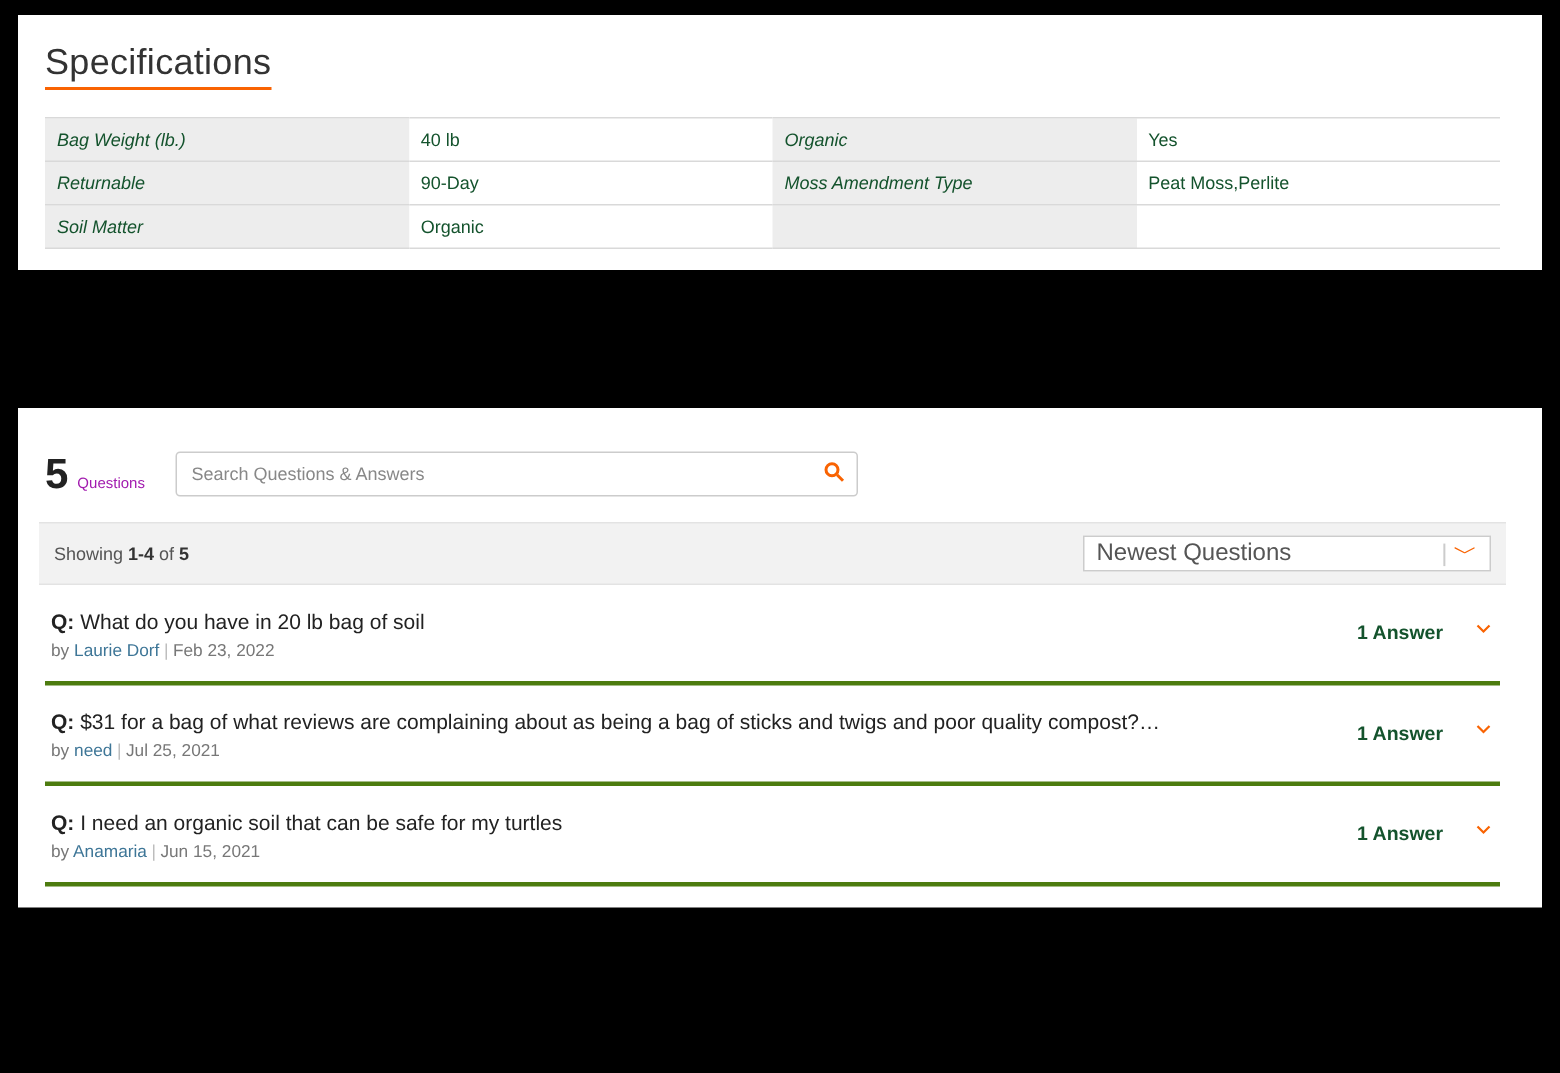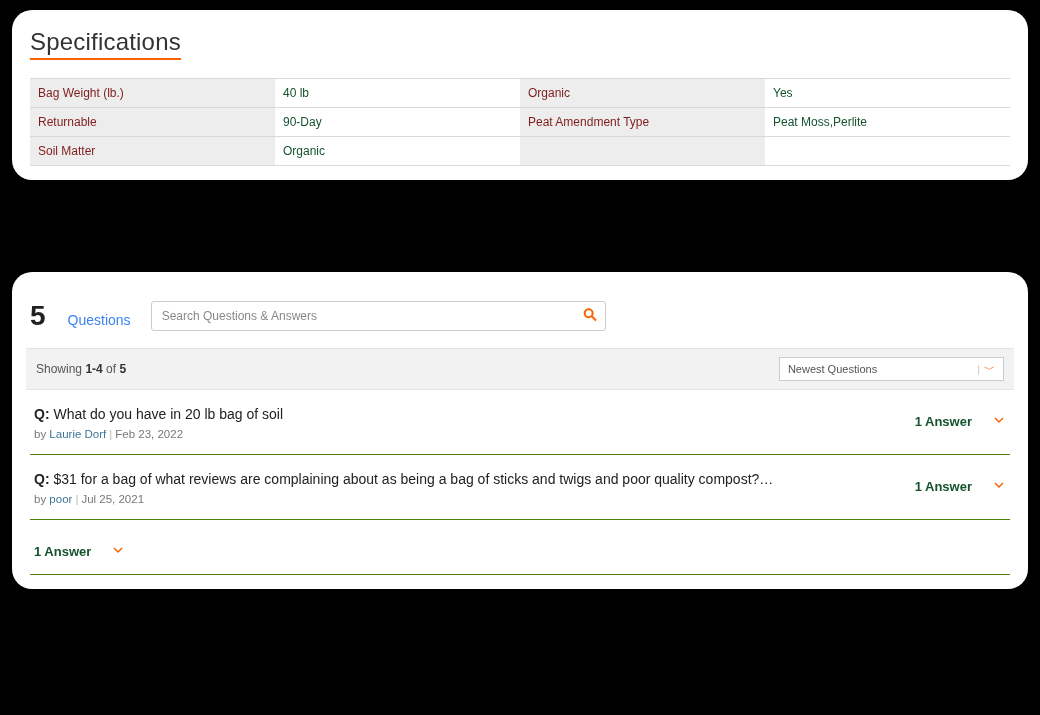--- a/index.html
+++ b/index.html
@@ -7,23 +7,23 @@
     background: #000;
     font-family: -apple-system, "Helvetica Neue", Arial, sans-serif;
     font-size: 13px;
     color: #333;
     width: 1040px;
     height: 715px;
     padding: 10px 12px;
   }
   .card {
     background: #fff;
-    border-radius: 20px;
+    border-radius: 0;
     box-shadow: 0 4px 16px rgba(0,0,0,0.3);
-    padding: 18px 18px 14px 18px;
+    padding: 18px 28px 14px 18px;
     margin-bottom: 92px;
     position: relative;
   }
   .card:last-child { margin-bottom: 0; }
   .section-title {
     font-family: "HelveticaNeue-Light", "Helvetica Neue", Arial, sans-serif;
     font-weight: 300;
     font-size: 24px;
     color: #333;
     border-bottom: 2px solid #f96302;
@@ -45,22 +45,23 @@
   }
   table.specs td {
     border-top: 1px solid #d9d9d9;
     border-bottom: 1px solid #d9d9d9;
     padding: 7px 8px;
     height: 26px;
     vertical-align: middle;
   }
   table.specs td.k {
     background: #ededed;
-    color: #7f1d1d;
+    color: #14532d;
     width: 25%;
+    font-style: italic;
   }
   table.specs td.v {
     background: #fff;
     color: #14532d;
     width: 25%;
   }
   table.specs td.kempty { background:#ededed; }
   
   .qa-header {
     display: flex;
@@ -72,23 +73,22 @@
     display: flex;
     align-items: baseline;
     gap: 6px;
   }
   .q-count-num {
     font-size: 28px;
     font-weight: 700;
     color: #222;
   }
   .q-count-label {
-    font-size: 14px;
-    color: #3b82f6;
-    margin-left: 16px;
+    font-size: 10px;
+    color: #a21caf;
   }
   .search-wrap {
     flex: 1 1 auto;
     max-width: 455px;
     position: relative;
   }
   .search-input {
     width: 100%;
     height: 30px;
     border: 1px solid #ccc;
@@ -131,34 +131,34 @@
   }
   .filter-bar .left strong { font-weight: 700; color:#333;text-align:right; }
   .sort-select {
     margin-left: auto;
     background: #fff;
     border: 1px solid #ccc;
     height: 24px;
     display: flex;
     align-items: center;
     padding: 0 8px;
-    font-size: 11px;
+    font-size: 16px;
     color: #555;
     gap: 100px;
     cursor: pointer;
   }
   .sort-select .sep {
     color: #ccc;
     margin-right: 4px;
   }
   .sort-select .chev {
     color: #f96302;
   }
   .q-item {
-    border-bottom: 1px solid #4d7c0f;
+    border-bottom: 3px solid #4d7c0f;
     padding: 16px 4px 14px 4px;
     display: flex;
     align-items: flex-start;
   }
   .q-body { flex: 1 1 auto; padding-right:20px; }
   .q-prefix { font-weight: 700; color:#222; }
   .q-text { color:#222; font-size:14px; }
   .q-meta { margin-top: 6px; font-size: 11.5px; color:#777; }
   .q-meta .author { color:#3e7697; }
   .q-meta .pipe { color:#bbb; margin: 0 3px; }
@@ -182,21 +182,21 @@
     <tbody>
         <tr>
       <td class="k">Bag Weight (lb.)</td>
       <td class="v">40 lb</td>
       <td class="k">Organic</td>
       <td class="v">Yes</td>
     </tr>
     <tr>
       <td class="k">Returnable</td>
       <td class="v">90-Day</td>
-      <td class="k">Peat Amendment Type</td>
+      <td class="k">Moss Amendment Type</td>
       <td class="v">Peat Moss,Perlite</td>
     </tr>
     <tr>
       <td class="k">Soil Matter</td>
       <td class="v">Organic</td>
       <td class="k kempty"></td>
       <td class="v"></td>
     </tr>
   </tbody>
     </table>
@@ -245,32 +245,39 @@
             <polyline points="4 8 12 16 20 8"></polyline>
           </svg></span>
     </div>
   </div>
 
   <div class="q-item">
     <div class="q-body">
       <div class="q-text"><span class="q-prefix">Q:</span><span> $31 for a bag of what reviews are complaining about as being a bag of sticks and twigs and poor quality compost?…</span></div>
       <div class="q-meta">
         <span>by</span>
-        <span class="author">poor</span><span class="pipe">|</span><span>Jul 25, 2021</span>
+        <span class="author">need</span><span class="pipe">|</span><span>Jul 25, 2021</span>
       </div>
     </div>
     <div class="q-right">
       <span class="ans-count">1 Answer</span>
       <span class="expand-chev"><svg class="chev-svg" viewBox="0 0 24 24" fill="none" stroke="currentColor" stroke-width="3">
             <polyline points="4 8 12 16 20 8"></polyline>
           </svg></span>
     </div>
   </div>
 
   <div class="q-item">
+    <div class="q-body">
+      <div class="q-text"><span class="q-prefix">Q:</span><span> I need an organic soil that can be safe for my turtles</span></div>
+      <div class="q-meta">
+        <span>by</span>
+        <span class="author">Anamaria</span><span class="pipe">|</span><span>Jun 15, 2021</span>
+      </div>
+    </div>
     <div class="q-right">
       <span class="ans-count">1 Answer</span>
       <span class="expand-chev"><svg class="chev-svg" viewBox="0 0 24 24" fill="none" stroke="currentColor" stroke-width="3">
             <polyline points="4 8 12 16 20 8"></polyline>
           </svg></span>
     </div>
   </div>
 
 </div>
 

